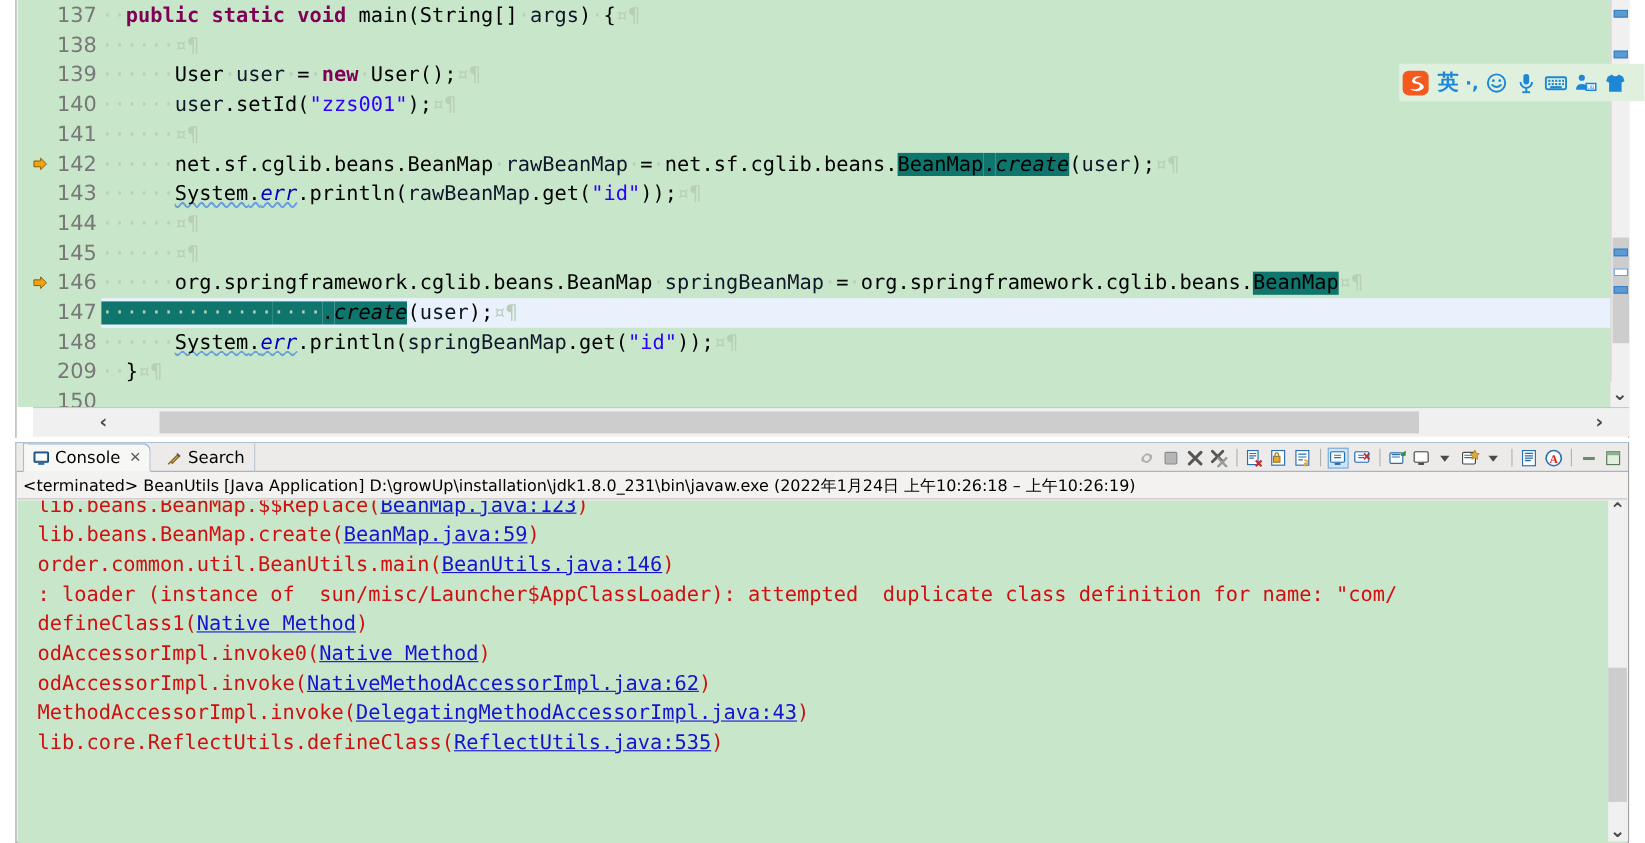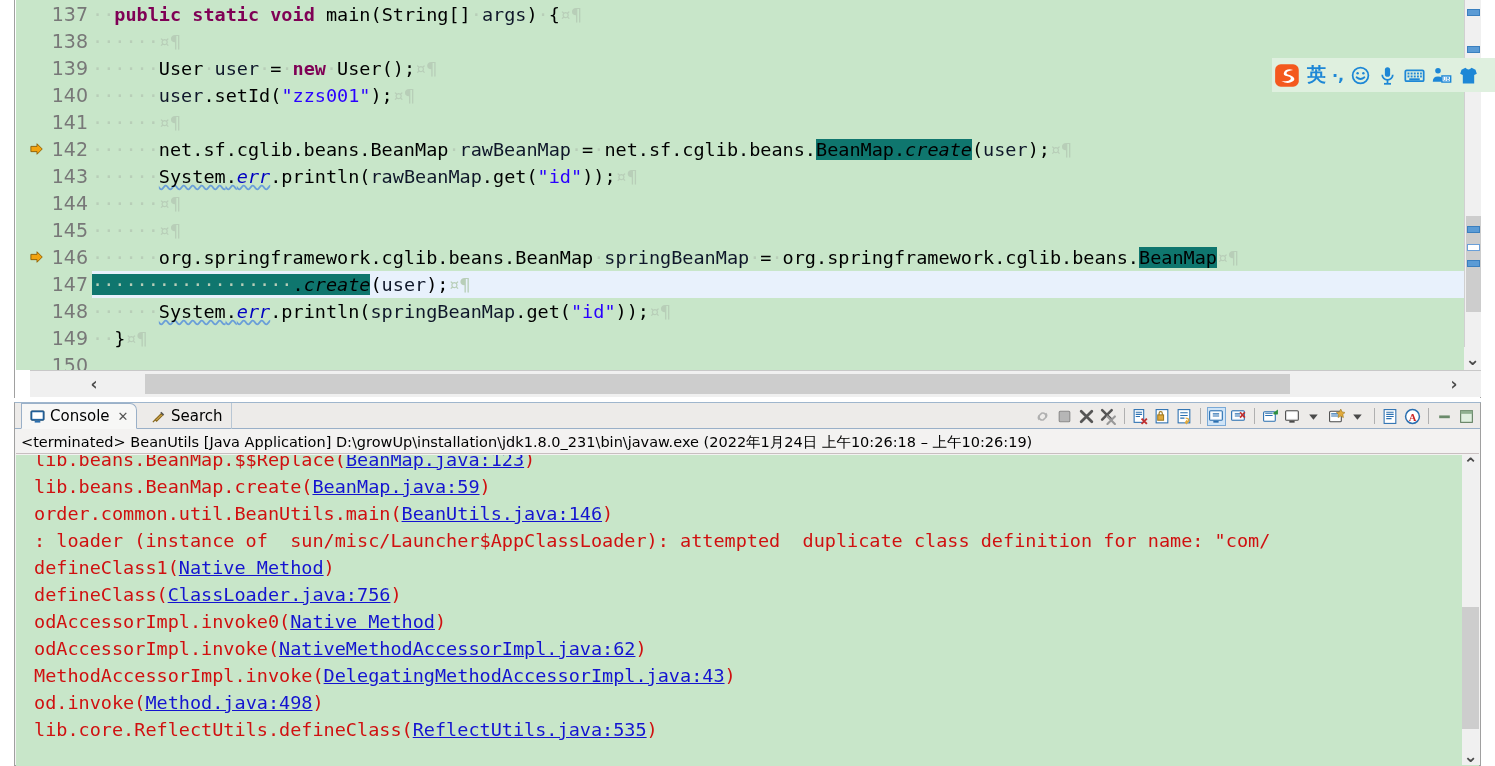--- a/index.html
+++ b/index.html
@@ -114,21 +114,21 @@
           <div class="lnum" style="top: 55px;">139</div>
           <div class="lnum" style="top: 82px;">140</div>
           <div class="lnum" style="top: 109px;">141</div>
           <div class="lnum" style="top: 136px;">142</div>
           <div class="lnum" style="top: 163px;">143</div>
           <div class="lnum" style="top: 190px;">144</div>
           <div class="lnum" style="top: 217px;">145</div>
           <div class="lnum" style="top: 244px;">146</div>
           <div class="lnum" style="top: 271px;">147</div>
           <div class="lnum" style="top: 298px;">148</div>
-          <div class="lnum" style="top: 325px;">149</div>
+          <div class="lnum" style="top: 325px;">209</div>
           <div class="lnum" style="top: 352px;">150</div>
         </div>
       <div id="code-area">
           <div class="cline" style="top: 1px;"><span class="ws">··</span><span class="kw">public</span><span class="ws"> </span><span class="kw">static</span><span class="ws"> </span><span class="kw">void</span><span class="plain"> </span><span class="plain">main</span><span class="plain">(</span><span class="plain">String</span><span class="plain">[]</span><span class="ws">·</span><span class="var">args</span><span class="plain">)</span><span class="ws">·</span><span class="plain">{</span><span class="eol">¤¶</span></div>
           <div class="cline" style="top: 28px;"><span class="ws">······</span><span class="eol">¤¶</span></div>
           <div class="cline" style="top: 55px;"><span class="ws">······</span><span class="plain">User</span><span class="ws">·</span><span class="var">user</span><span class="ws">·</span><span class="plain">=</span><span class="ws">·</span><span class="kw">new</span><span class="ws">·</span><span class="plain">User</span><span class="plain">();</span><span class="eol">¤¶</span></div>
           <div class="cline" style="top: 82px;"><span class="ws">······</span><span class="var">user</span><span class="plain">.</span><span class="plain">setId</span><span class="plain">(</span><span class="str">"zzs001"</span><span class="plain">);</span><span class="eol">¤¶</span></div>
           <div class="cline" style="top: 109px;"><span class="ws">······</span><span class="eol">¤¶</span></div>
           <div class="cline" style="top: 136px;"><span class="ws">······</span><span class="plain">net.sf.cglib.beans.BeanMap</span><span class="ws">·</span><span class="var">rawBeanMap</span><span class="ws">·</span><span class="plain">=</span><span class="ws">·</span><span class="plain">net.sf.cglib.beans.</span><span class="plain hl">BeanMap</span><span class="plain hl">.</span><span class="mth hl">create</span><span class="plain">(</span><span class="var">user</span><span class="plain">);</span><span class="eol">¤¶</span></div>
           <div class="cline" style="top: 163px;"><span class="ws">······</span><span class="plain uline">System</span><span class="plain uline">.</span><span class="fld uline">err</span><span class="plain">.</span><span class="plain">println</span><span class="plain">(</span><span class="var">rawBeanMap</span><span class="plain">.</span><span class="plain">get</span><span class="plain">(</span><span class="str">"id"</span><span class="plain">));</span><span class="eol">¤¶</span></div>
@@ -383,25 +383,23 @@
   <div id="console-header">&lt;terminated&gt; BeanUtils [Java Application] D:\growUp\installation\jdk1.8.0_231\bin\javaw.exe  (2022年1月24日 上午10:26:18 – 上午10:26:19)</div>
 
   <div id="console-border-l"></div>
   <div id="console-body">
     <div id="console-text">
         <div class="oline"><span>lib.beans.BeanMap.$$Replace(</span><span class="olink">BeanMap.java:123</span><span>)</span></div>
         <div class="oline"><span>lib.beans.BeanMap.create(</span><span class="olink">BeanMap.java:59</span><span>)</span></div>
         <div class="oline"><span>order.common.util.BeanUtils.main(</span><span class="olink">BeanUtils.java:146</span><span>)</span></div>
         <div class="oline"><span>: loader (instance of  sun/misc/Launcher$AppClassLoader): attempted  duplicate class definition for name: "com/</span></div>
         <div class="oline"><span>defineClass1(</span><span class="olink">Native Method</span><span>)</span></div>
-        <div class="oline"><span>defineClass(</span><span class="olink">ClassLoader.java:756</span><span>)</span></div>
         <div class="oline"><span>odAccessorImpl.invoke0(</span><span class="olink">Native Method</span><span>)</span></div>
         <div class="oline"><span>odAccessorImpl.invoke(</span><span class="olink">NativeMethodAccessorImpl.java:62</span><span>)</span></div>
         <div class="oline"><span>MethodAccessorImpl.invoke(</span><span class="olink">DelegatingMethodAccessorImpl.java:43</span><span>)</span></div>
-        <div class="oline"><span>od.invoke(</span><span class="olink">Method.java:498</span><span>)</span></div>
         <div class="oline"><span>lib.core.ReflectUtils.defineClass(</span><span class="olink">ReflectUtils.java:535</span><span>)</span></div>
       </div>
     <div id="watermark">ZhangZiSheng001</div>
   </div>
 
   <div id="c-vscroll">
     <div id="c-up">
       <span class="arrowglyph">⌃</span>
     </div>
     <div id="c-thumb"></div>

